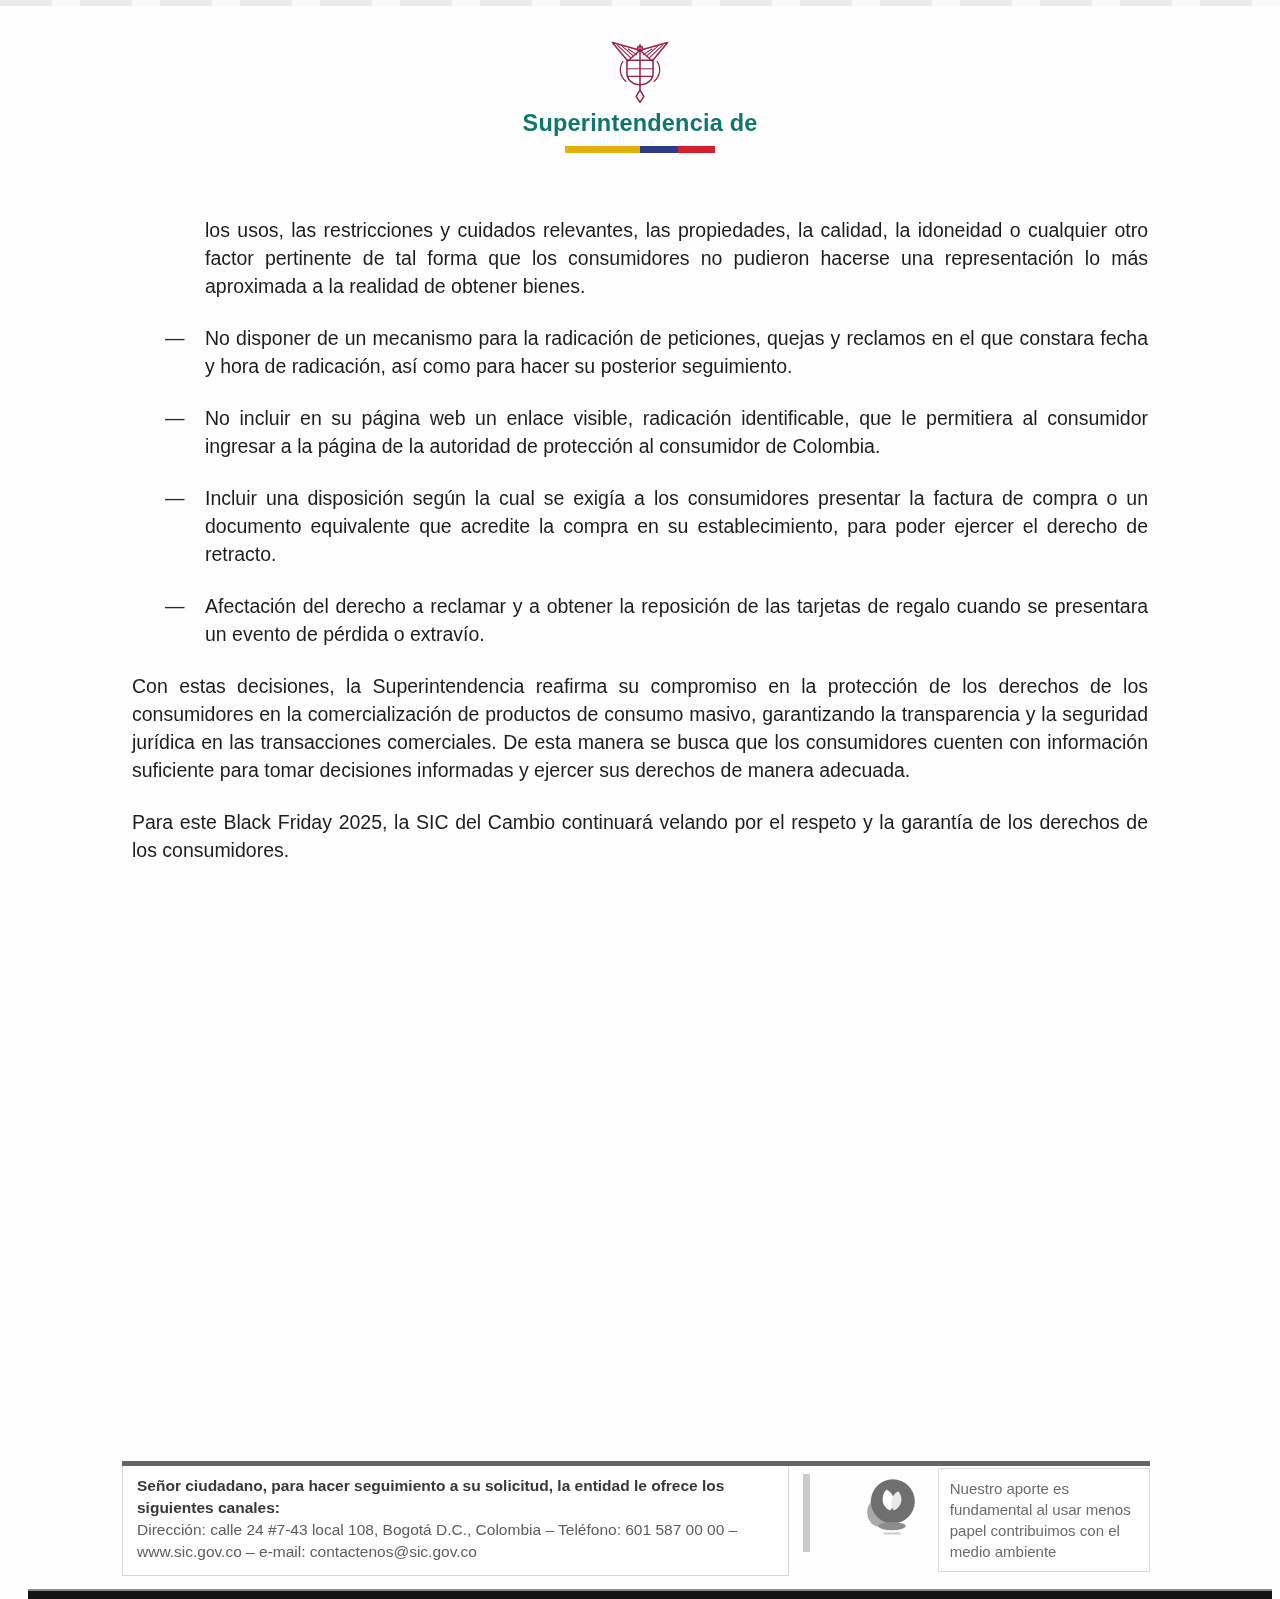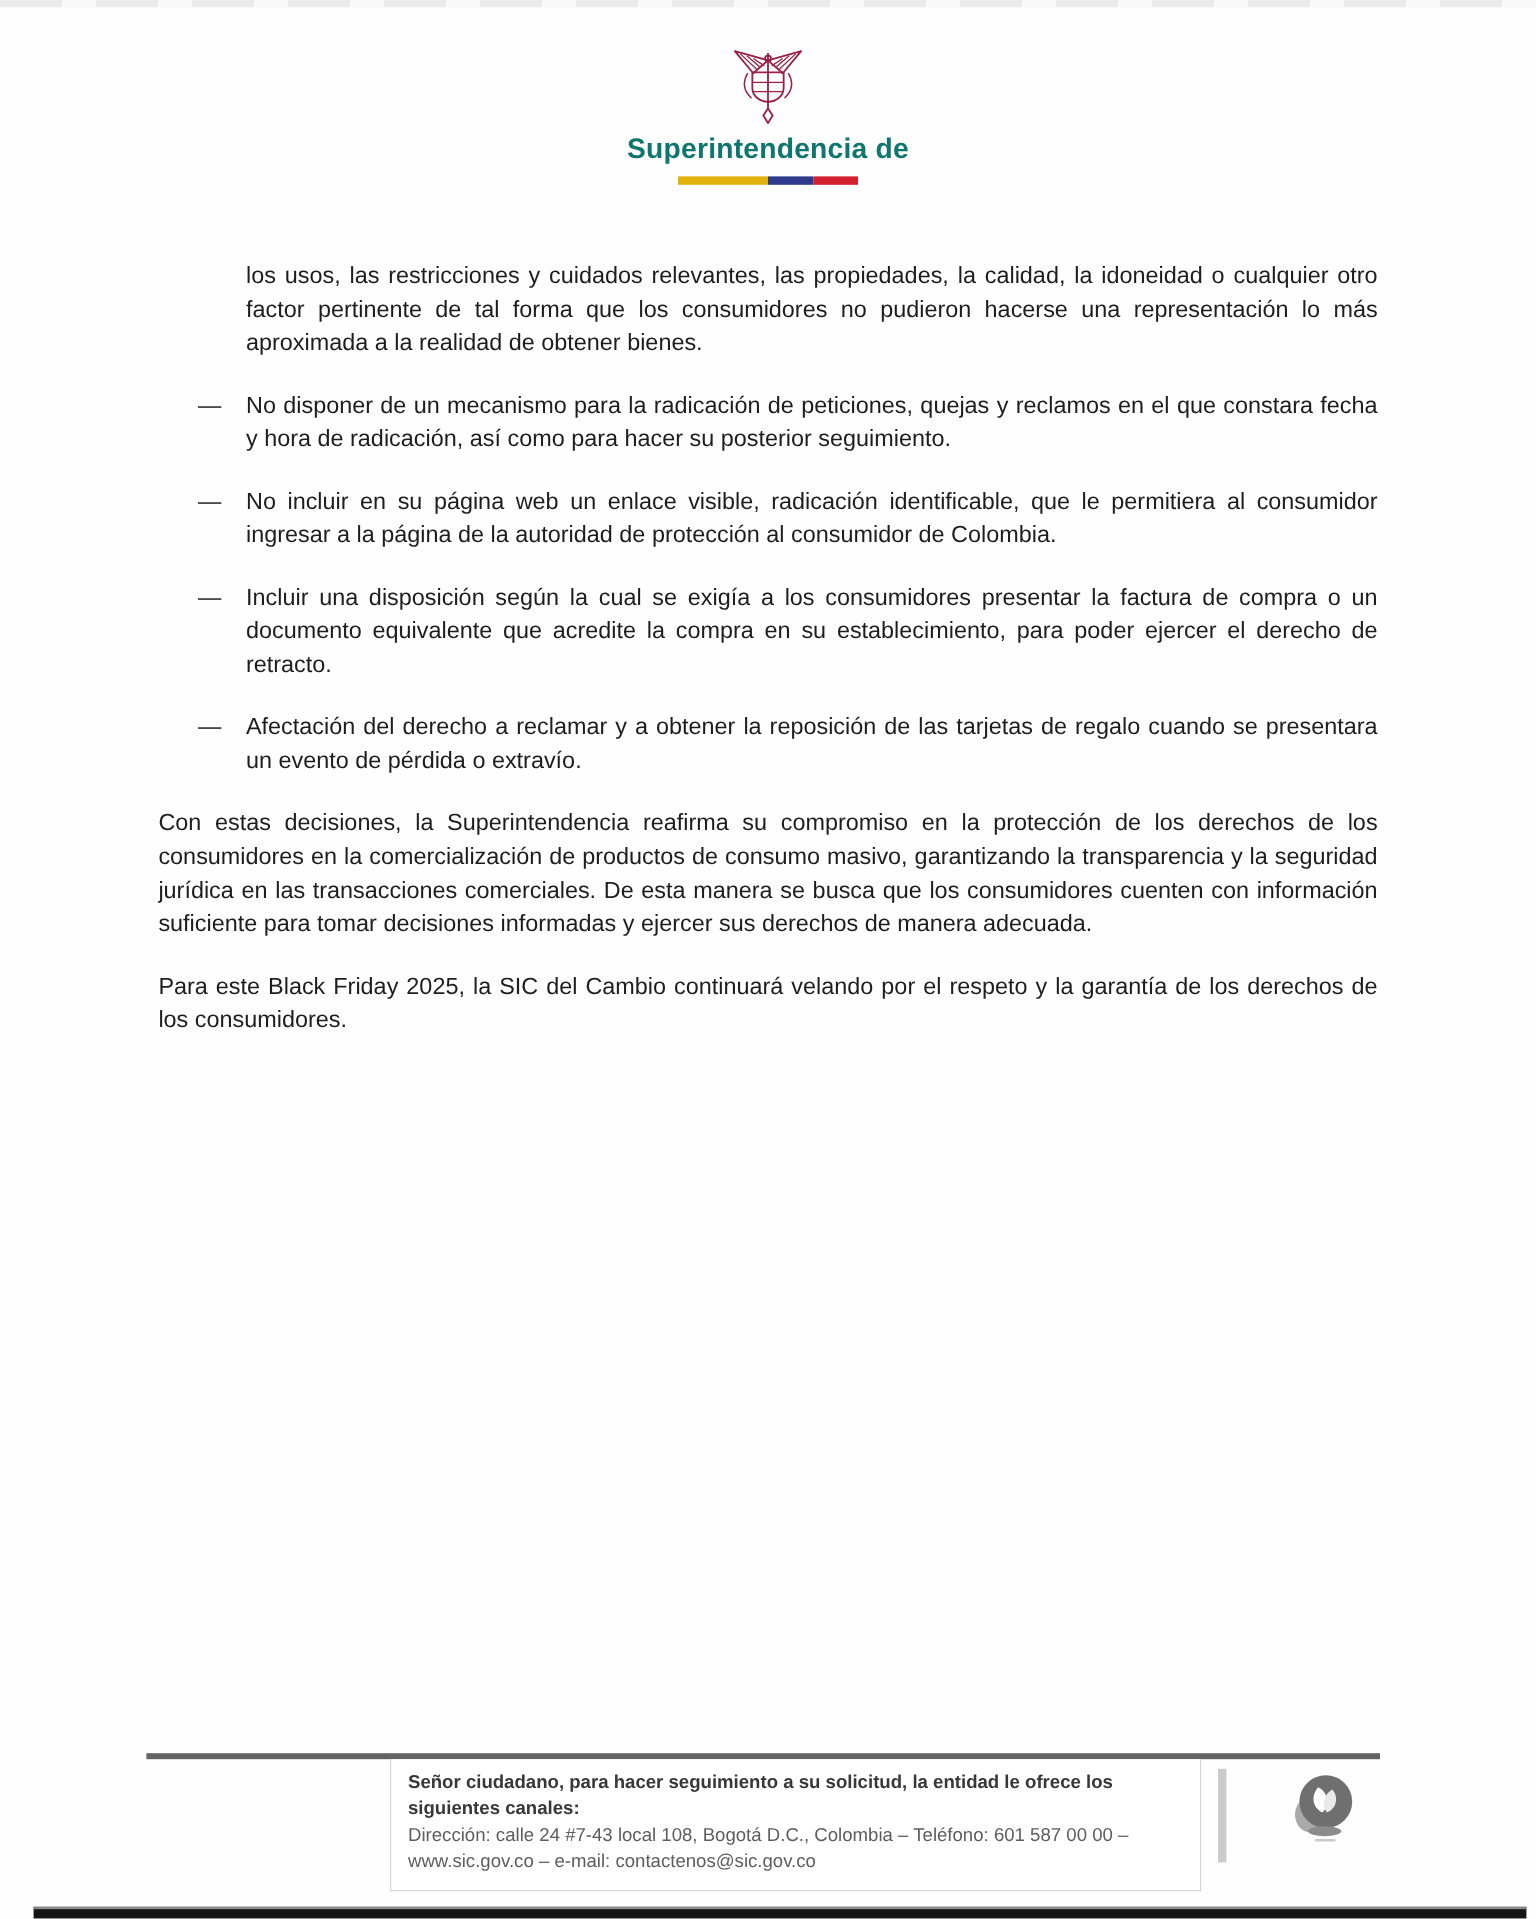--- a/index.html
+++ b/index.html
@@ -35,21 +35,21 @@
     font-size:19.5px; line-height:28px;
   }
   .para { text-align:justify; margin-bottom:24px; }
   .para.indent { padding-left:73px; }
   .bullet { display:flex; margin-bottom:24px; }
   .bullet .dash { flex:0 0 73px; padding-left:33px; color:#2a2a2a; }
   .bullet .text { flex:1; text-align:justify; }
   
   .footer { position:absolute; left:122px; top:1461px; width:1028px; }
   .footer-topbar { height:5px; background:#646464; }
-  .footer-row { display:flex; align-items:flex-start;justify-content:flex-end; }
+  .footer-row { display:flex; align-items:flex-start; }
   .contact-box {
     width:676px; border:1px solid #d5d5d5; border-top:none; background:#fff;
     padding:9px 14px 12px; font-size:15.5px; line-height:22px; color:#5d5d5d;
   }
   .contact-box .intro { font-weight:bold; color:#383838; }
   .contact-box .line { white-space:nowrap; }
   .v-divider { width:7px; height:78px; background:#cbcbcb; margin:8px 0 0 14px; }
   .eco-icon { margin:6px 14px 0 48px; }
   .eco-box {
     width:215px; border:1px solid #d9d9d9; background:#fff;
@@ -128,18 +128,19 @@
       <span class="eco-icon">
         <svg width="66" height="66" viewBox="0 0 72 72">
           <ellipse cx="24" cy="44" rx="14" ry="16" fill="#a9a9a9"></ellipse>
           <circle cx="38" cy="32" r="24" fill="#6f6f6f"></circle>
           <path d="M35 42 C26 38 24 27 31 19 C40 23 42 35 35 42 Z" fill="#ffffff"></path>
           <path d="M39 42 C48 38 50 28 44 21 C36 25 34 35 39 42 Z" fill="#e9e9e9"></path>
           <ellipse cx="37" cy="59" rx="15" ry="4.5" fill="#8c8c8c"></ellipse>
           <rect x="28" y="66" width="19" height="2.2" rx="1" fill="#c9c9c9"></rect>
         </svg>
       </span>
+      <div class="eco-box">Nuestro aporte es fundamental al usar menos papel contribuimos con el medio ambiente</div>
     </div>
   </div>
 
   <div class="bottom-edge"></div>
 
 </div>
 
 </body></html>

